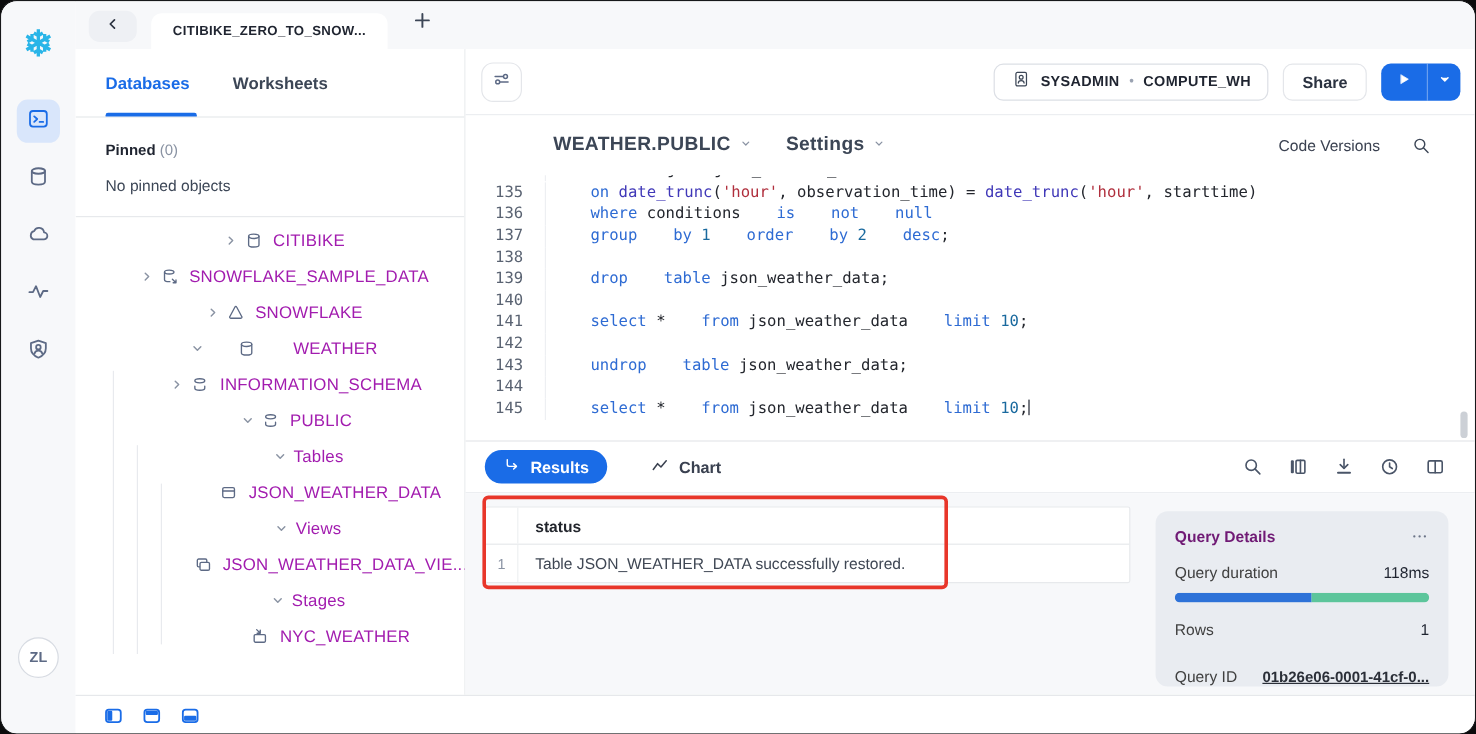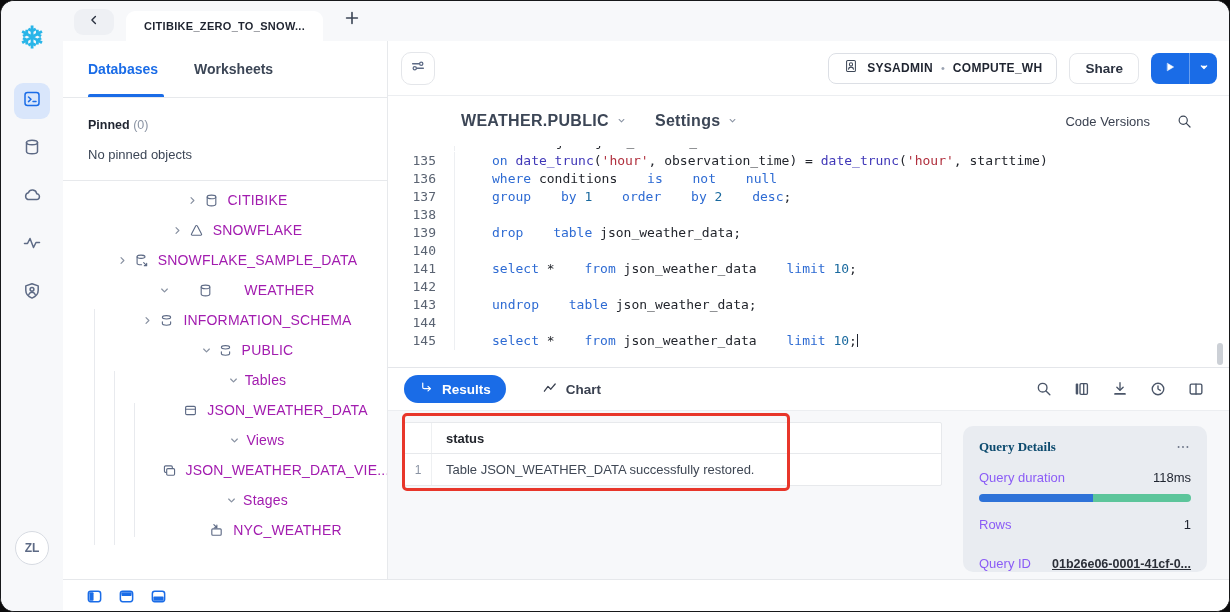--- a/index.html
+++ b/index.html
@@ -102,24 +102,24 @@
   .rtable{position:absolute;left:16px;top:11px;width:538px;background:#fff;border:1px solid #e7e9ec;border-radius:2px;font-size:13px;}
   .rtr{display:flex;height:31px;align-items:center;}
   .rtr.head{border-bottom:1px solid #e7e9ec;}
   .rtd-num{width:27px;flex:none;text-align:center;color:#8a93a3;font-size:12px;border-right:1px solid #eef0f2;height:100%;display:flex;align-items:center;justify-content:center;}
   .rtd{padding-left:14px;color:#3f4754;}
   .rtr.head .rtd{font-weight:bold;color:#23262d;}
   .red-box{position:absolute;left:14px;top:2px;width:388px;height:78px;border:3px solid #e8362a;border-radius:5px;pointer-events:none;}
 
   .qcard{position:absolute;left:575px;top:15px;width:244px;height:146px;background:#e9ecf1;border-radius:10px;padding:13px 16px;}
   .qcard-head{display:flex;align-items:center;}
-  .qcard-title{font-size:13px;font-weight:bold;color:#0c4a6e;font-family:Liberation Serif, serif;}
+  .qcard-title{font-size:13px;font-weight:bold;color:#701a75;}
   .qcard-dots{margin-left:auto;}
   .qrow{display:flex;align-items:center;margin-top:15px;font-size:13px;}
-  .qlabel{color:#8b5cf6;}
+  .qlabel{color:#404040;}
   .qvalue{margin-left:auto;color:#1f2430;}
   .qbar{display:flex;height:8px;border-radius:4px;overflow:hidden;margin-top:9px;}
   .qbar-blue{width:54%;background:#2e72d8;}
   .qbar-green{width:46%;background:#5cc59b;}
   .qid{margin-left:auto;color:#2b2f38;text-decoration:underline;font-weight:bold;font-size:12.5px;cursor:pointer;}
 
   
   .footer{position:absolute;left:62px;top:578px;width:1168px;height:34px;background:#fff;border-top:1px solid #e6e8eb;display:flex;align-items:center;padding-left:23px;gap:15px;}
   .layout-icon{display:flex;cursor:pointer;}
 </style>
@@ -211,39 +211,39 @@
           <span class="tlabel">CITIBIKE</span>
         </div>
         <div class="tree-item" style="padding-left: 23px;">
           <span class="tchev">
             <svg width="13" height="13" viewBox="0 0 16 16">
               <path d="M6.2 4.5L9.7 8l-3.5 3.5"></path>
             </svg>
           </span>
           <span class="ticon">
             <svg width="15" height="15" viewBox="0 0 16 16">
-              <path d="M8 2.6c.3 0 .6.15.75.45l4.6 8.6a.9.9 0 0 1-.8 1.35H3.45a.9.9 0 0 1-.8-1.35l4.6-8.6A.85.85 0 0 1 8 2.6Z"></path>
-            </svg>
-          </span>
-          <span class="tlabel">SNOWFLAKE</span>
-        </div>
-        <div class="tree-item" style="padding-left: 23px;">
-          <span class="tchev">
-            <svg width="13" height="13" viewBox="0 0 16 16">
-              <path d="M6.2 4.5L9.7 8l-3.5 3.5"></path>
-            </svg>
-          </span>
-          <span class="ticon">
-            <svg width="15" height="15" viewBox="0 0 16 16">
               <ellipse cx="7.5" cy="4" rx="4.2" ry="1.7"></ellipse>
               <path d="M3.3 4v6.8c0 .9 1.9 1.7 4.2 1.7h.6"></path>
               <path d="M10.3 10.3l3.2 3.2M13.5 11v2.5H11"></path>
             </svg>
           </span>
           <span class="tlabel">SNOWFLAKE_SAMPLE_DATA</span>
+        </div>
+        <div class="tree-item" style="padding-left: 23px;">
+          <span class="tchev">
+            <svg width="13" height="13" viewBox="0 0 16 16">
+              <path d="M6.2 4.5L9.7 8l-3.5 3.5"></path>
+            </svg>
+          </span>
+          <span class="ticon">
+            <svg width="15" height="15" viewBox="0 0 16 16">
+              <path d="M8 2.6c.3 0 .6.15.75.45l4.6 8.6a.9.9 0 0 1-.8 1.35H3.45a.9.9 0 0 1-.8-1.35l4.6-8.6A.85.85 0 0 1 8 2.6Z"></path>
+            </svg>
+          </span>
+          <span class="tlabel">SNOWFLAKE</span>
         </div>
         <div class="tree-item" style="padding-left: 23px; gap: 22px;">
           <span class="tchev">
             <svg width="13" height="13" viewBox="0 0 16 16">
               <path d="M4.5 6.2L8 9.7l3.5-3.5"></path>
             </svg>
           </span>
           <span class="ticon">
             <svg width="15" height="15" viewBox="0 0 16 16">
               <ellipse cx="8" cy="4.2" rx="4.6" ry="1.9"></ellipse>

